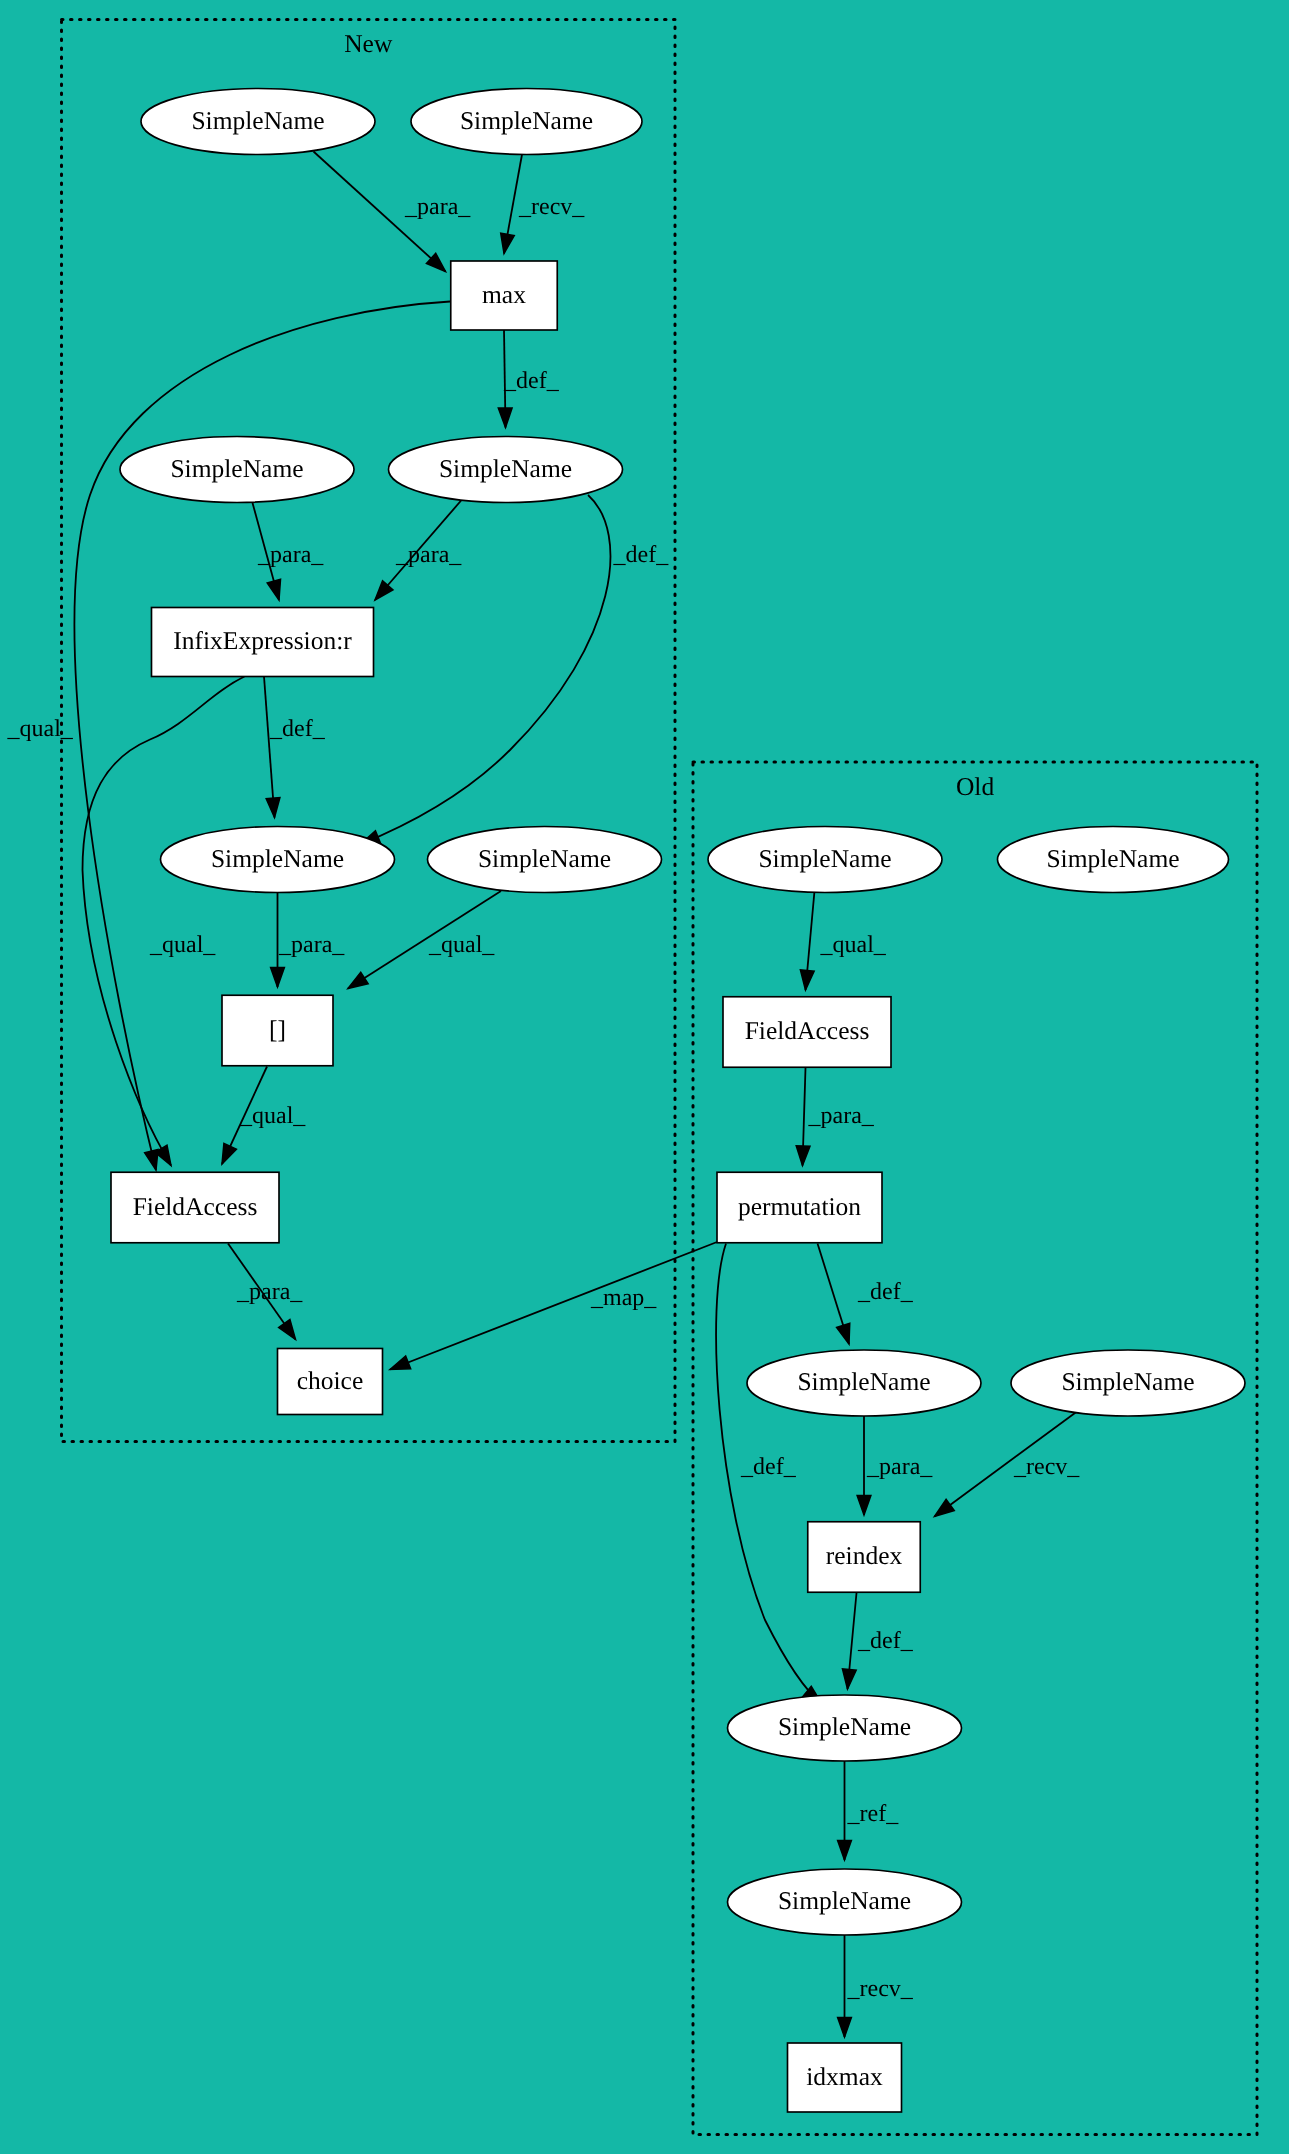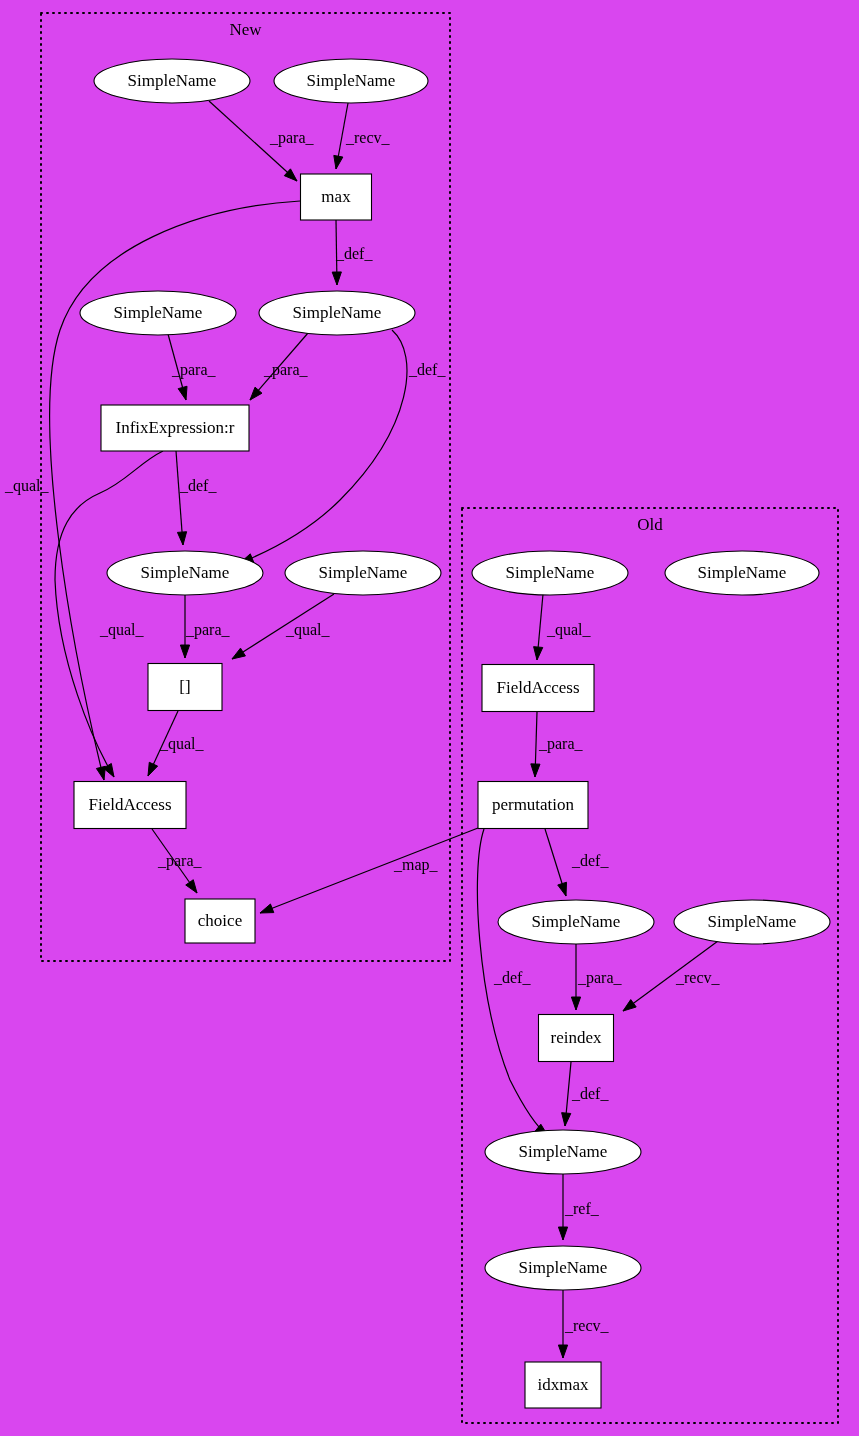--- a/index.html
+++ b/index.html
@@ -4,21 +4,21 @@
 <style>
   html, body {
     margin: 0;
     padding: 0;
     background: #ffffff;
   }
   #canvas-wrap {
     position: relative;
     width: 859px;
     height: 1436px;
-    background: #d946ef;
+    background: #14b8a6;
     overflow: hidden;
   }
   svg#graph {
     display: block;
     width: 859px;
     height: 1436px;
   }
   .cluster-box {
     fill: none;
     stroke: #000000;

